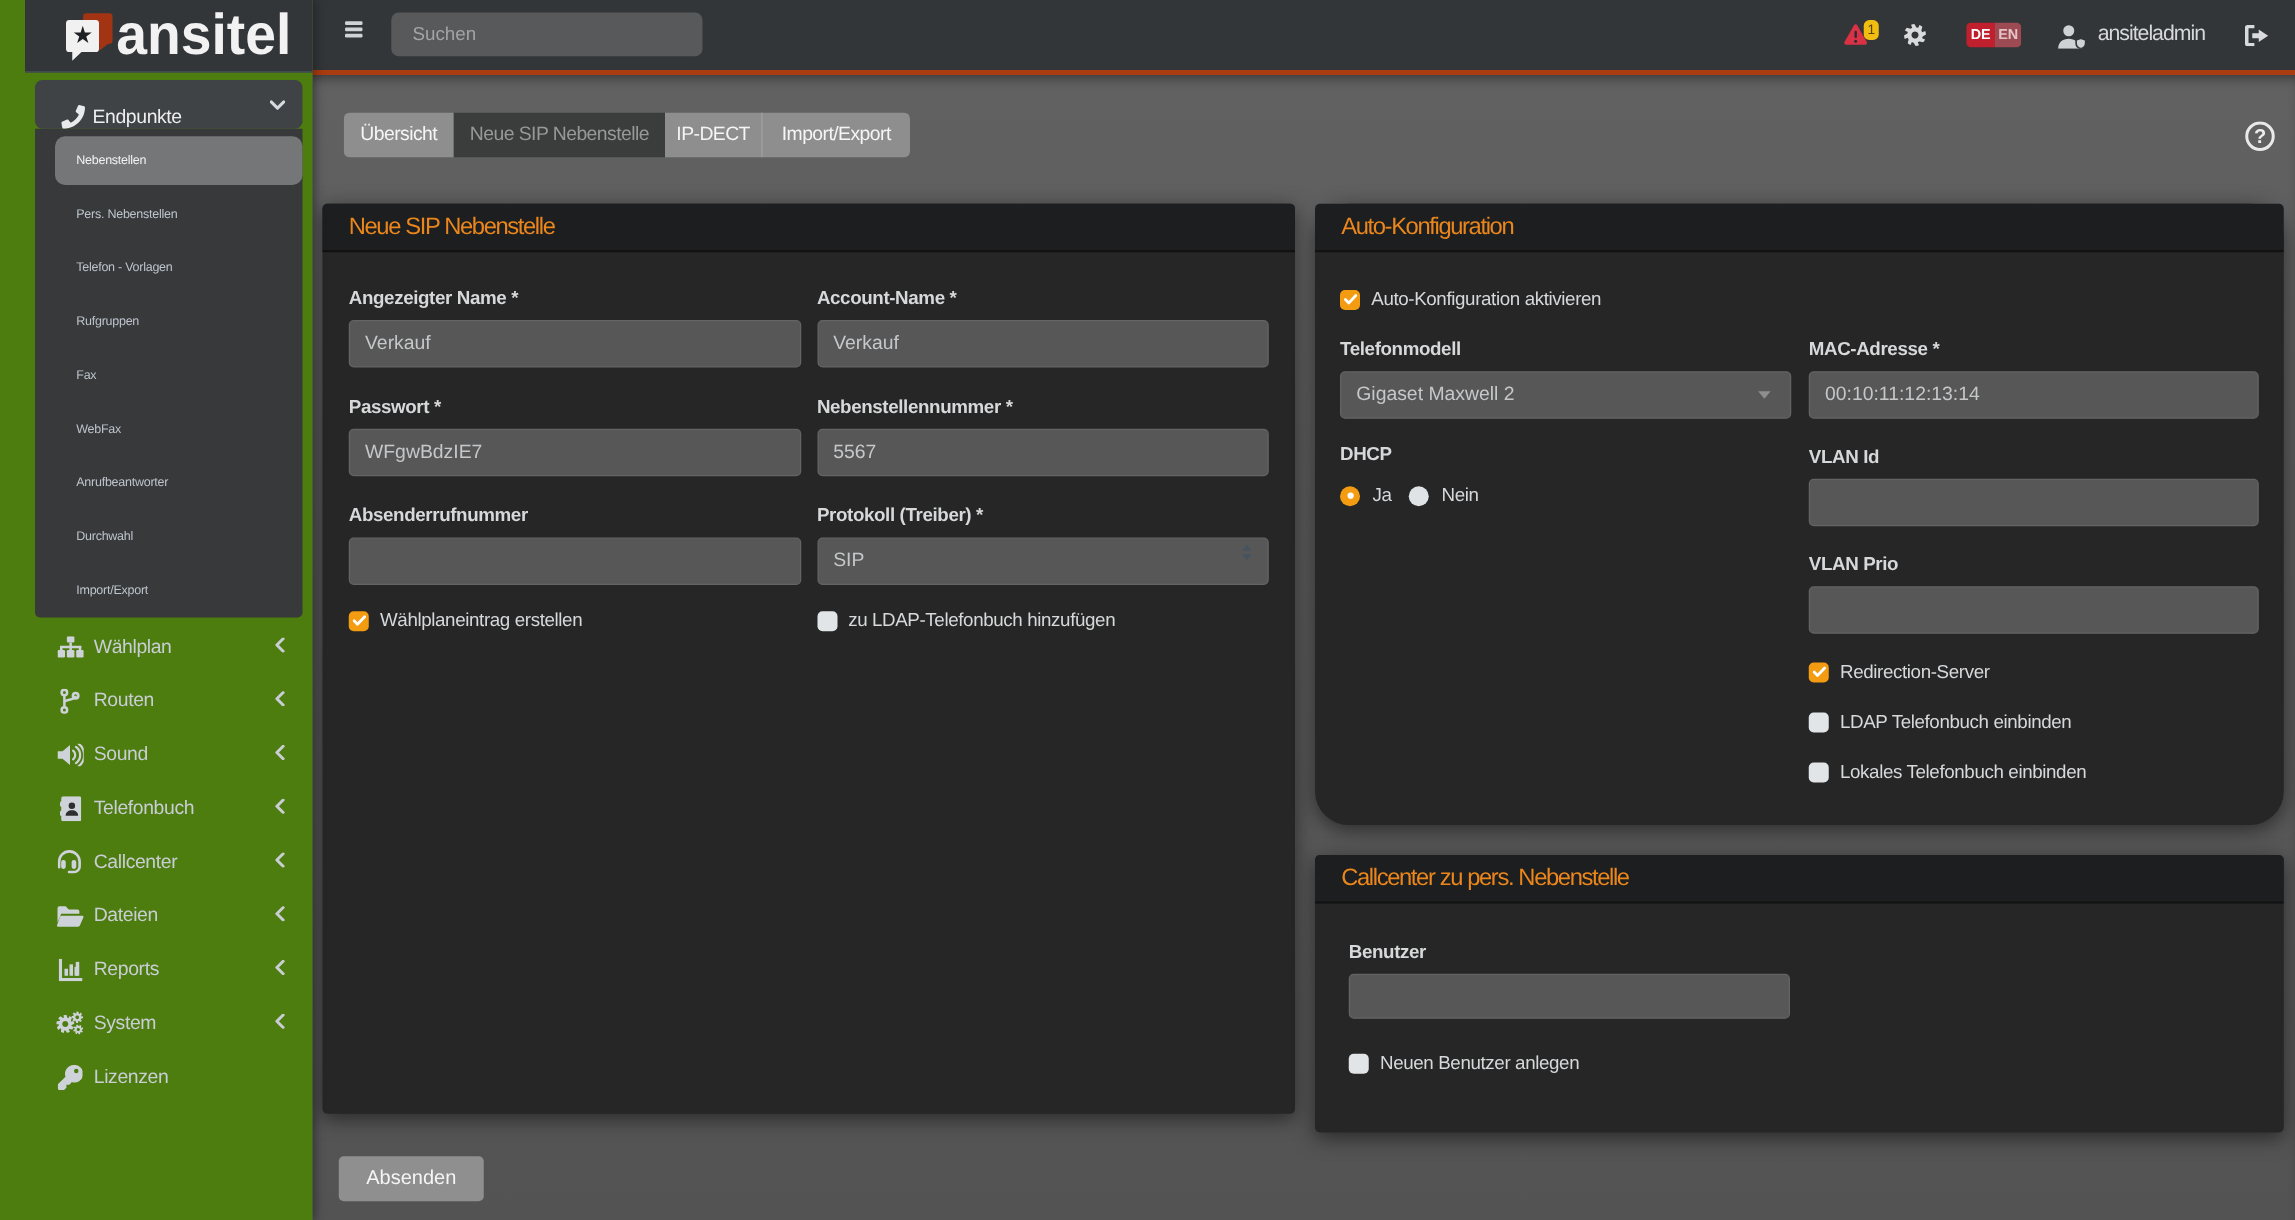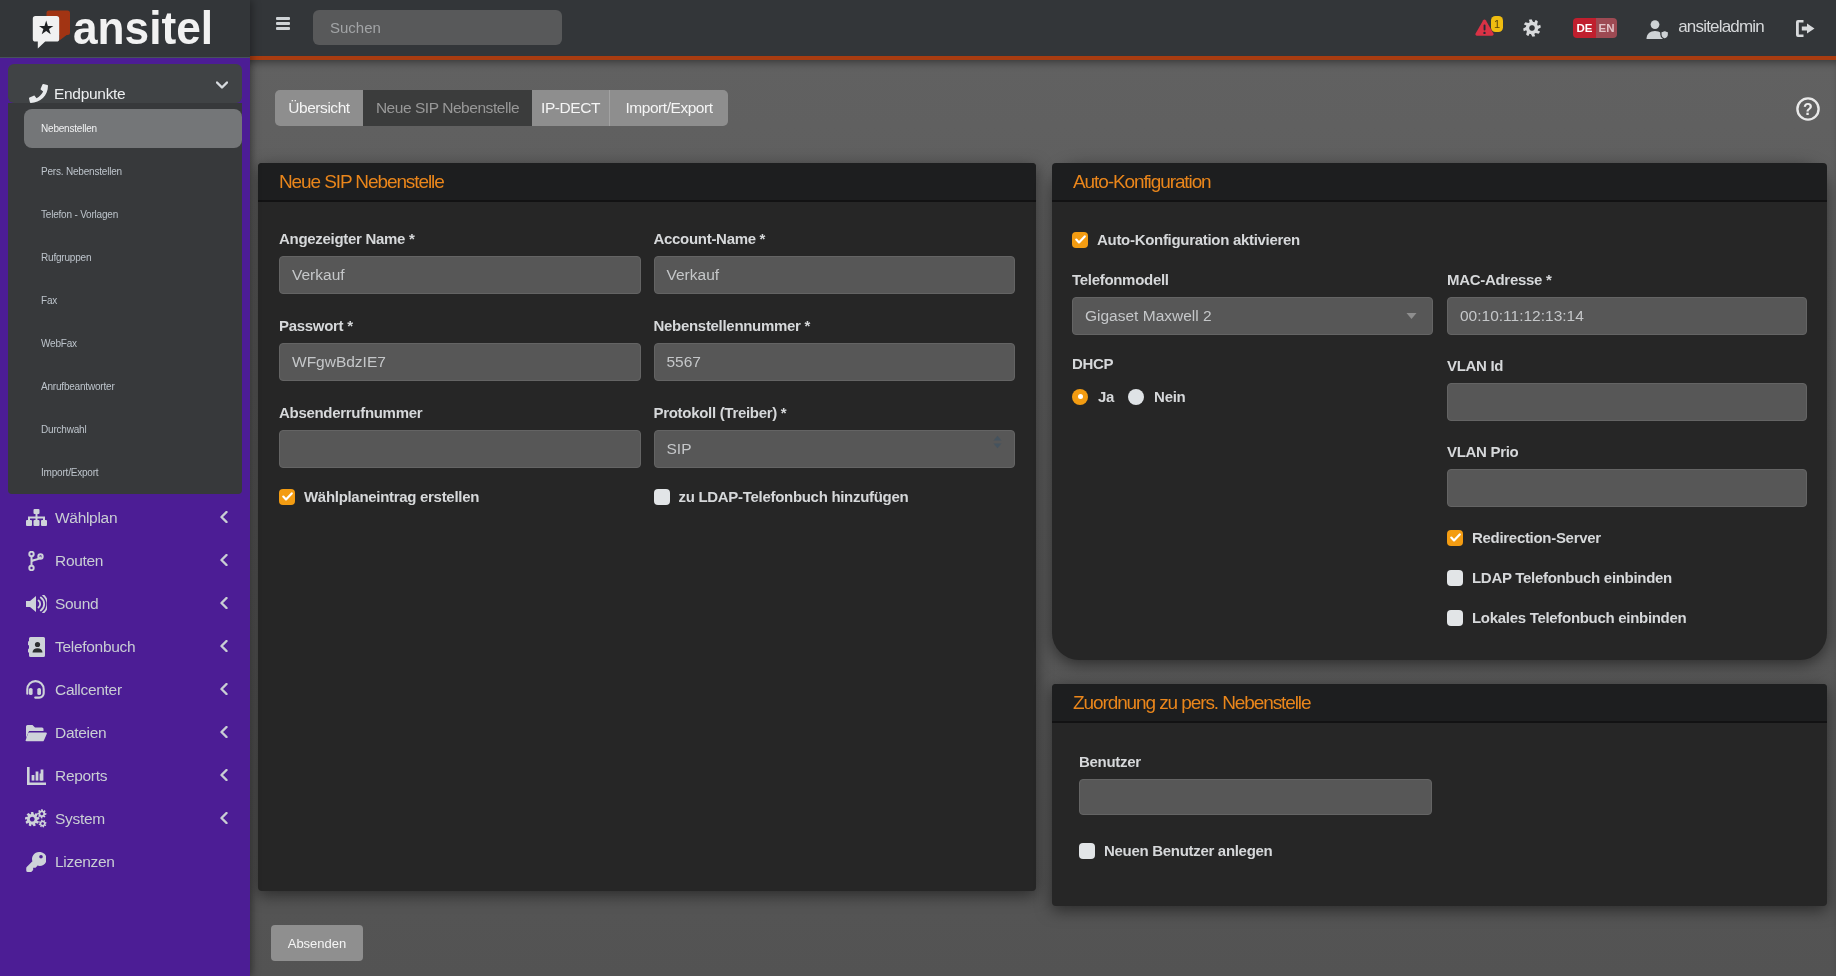--- a/index.html
+++ b/index.html
@@ -1,21 +1,21 @@
 <!DOCTYPE html>
 <html lang="de"><head>
 <meta charset="utf-8">
 <title>ansitel</title>
 <style>
 * { margin:0; padding:0; box-sizing:border-box; }
 html,body { width:1836px; height:976px; overflow:hidden; }
 body { font-family:"Liberation Sans", sans-serif; background:#5c5c5c; position:relative; }
 
 
-#sidebar { position:absolute; left:0; top:0; width:250px; height:976px; background:#4c1d95; z-index:5; box-shadow:2px 0 8px rgba(0,0,0,.35); }
+#sidebar { position:absolute; left:0; top:0; width:250px; height:976px; background:#4d7c0f; z-index:5; box-shadow:2px 0 8px rgba(0,0,0,.35);padding-left:20px; }
 #logo { height:58px; background:#333639; border-bottom:1px solid #46525a; position:relative; }
 .parent { position:relative; height:39px; margin:6px 8px 0 8px; border-radius:6px; color:#d3d8dd; font-size:15.5px; display:flex; align-items:flex-end; letter-spacing:-0.3px; }
 .parent.open { background:#404345; color:#eceef0; }
 .parent .ic { width:22px; margin-left:19px; margin-right:5px; display:flex; justify-content:center; }
 .parent .chev { position:absolute; right:14px; top:50%; transform:translateY(-50%); }
 #submenu { margin:0 8px; background:#37393b; border-radius:0 0 4px 4px; padding:4px 0 0 0; }
 .sub { height:43px; display:flex; align-items:center; padding-left:33px; color:#bdc4cb; font-size:10px; letter-spacing:-0.2px; }
 .sub.sel { background:#747678; color:#f1f2f3; border-radius:8px; margin:2px 0 2px 16px; height:39px; padding-left:17px; }
 .mitem { position:relative; height:43px; display:flex; align-items:center; color:#c9ced4; font-size:15.5px; letter-spacing:-0.3px; }
 .mitem .ic { width:22px; margin-left:25px; margin-right:8px; display:flex; justify-content:center; }
@@ -49,26 +49,26 @@
 label.lb { display:block; font-size:15px; font-weight:bold; color:#d6d8da; line-height:17px; margin-bottom:9px; letter-spacing:-0.3px; }
 .inp { width:100%; height:38px; background:#575757; border:1px solid #646464; border-radius:4px; color:#c5c7c9; font-size:15.5px; line-height:36px; padding:0 12px; }
 .row { margin-bottom:23px; }
 .sel { position:relative; }
 .sel .car { position:absolute; right:12px; top:50%; transform:translateY(-50%); color:#9a9a9a; }
 
 .ckrow { display:flex; align-items:center; }
 .ck { width:16px; height:16px; border-radius:4px; background:#e2e5e7; flex:0 0 16px; }
 .ck.on { background:#f39c12; position:relative; }
 .ck.on svg { position:absolute; left:2.5px; top:3.5px; }
-.cklab { margin-left:9px; font-size:15px; font-weight:bold; color:#d6d8da; letter-spacing:-0.3px; }
+.cklab { margin-left:9px; font-size:15px; font-weight:normal; color:#d6d8da; letter-spacing:-0.3px; }
 .radio { width:16px; height:16px; border-radius:50%; background:#dfe3e6; }
 .radio.on { background:#f39c12; position:relative; }
 .radio.on::after { content:""; position:absolute; left:5.5px; top:5.5px; width:5px; height:5px; border-radius:50%; background:#fff; }
 
-#absenden { position:absolute; left:21px; top:865px; width:92px; height:36px; background:#8f8f8f; border:none; border-radius:4px; color:#f5f5f5; font-size:13px; }
+#absenden { position:absolute; left:21px; top:865px; width:116px; height:36px; background:#8f8f8f; border:none; border-radius:4px; color:#f5f5f5; font-size:16px; }
 </style>
 </head>
 <body>
 
 <div id="content">
   <div id="tabs">
     <div class="tab" style="width:88px">Übersicht</div>
     <div class="tab dark" style="width:169px">Neue SIP Nebenstelle</div>
     <div class="tab" style="width:77px">IP-DECT</div>
     <div class="tab sep" style="width:119px">Import/Export</div>
@@ -192,21 +192,21 @@
           <div class="ckrow">
               <span class="ck"></span>
               <span class="cklab">Lokales Telefonbuch einbinden</span>
             </div>
         </div>
       </div>
     </div>
   </div>
 
   <div class="panel" id="p3">
-    <div class="phead">Zuordnung zu pers. Nebenstelle</div>
+    <div class="phead">Callcenter zu pers. Nebenstelle</div>
     <div class="pbody" style="padding:30px 20px 0 27px">
       <div class="row" style="margin-bottom:27px; width:353px">
           <label class="lb">Benutzer</label>
           <div class="inp" style="height:36px"></div>
         </div>
       <div class="ckrow">
           <span class="ck"></span>
           <span class="cklab">Neuen Benutzer anlegen</span>
         </div>
     </div>

